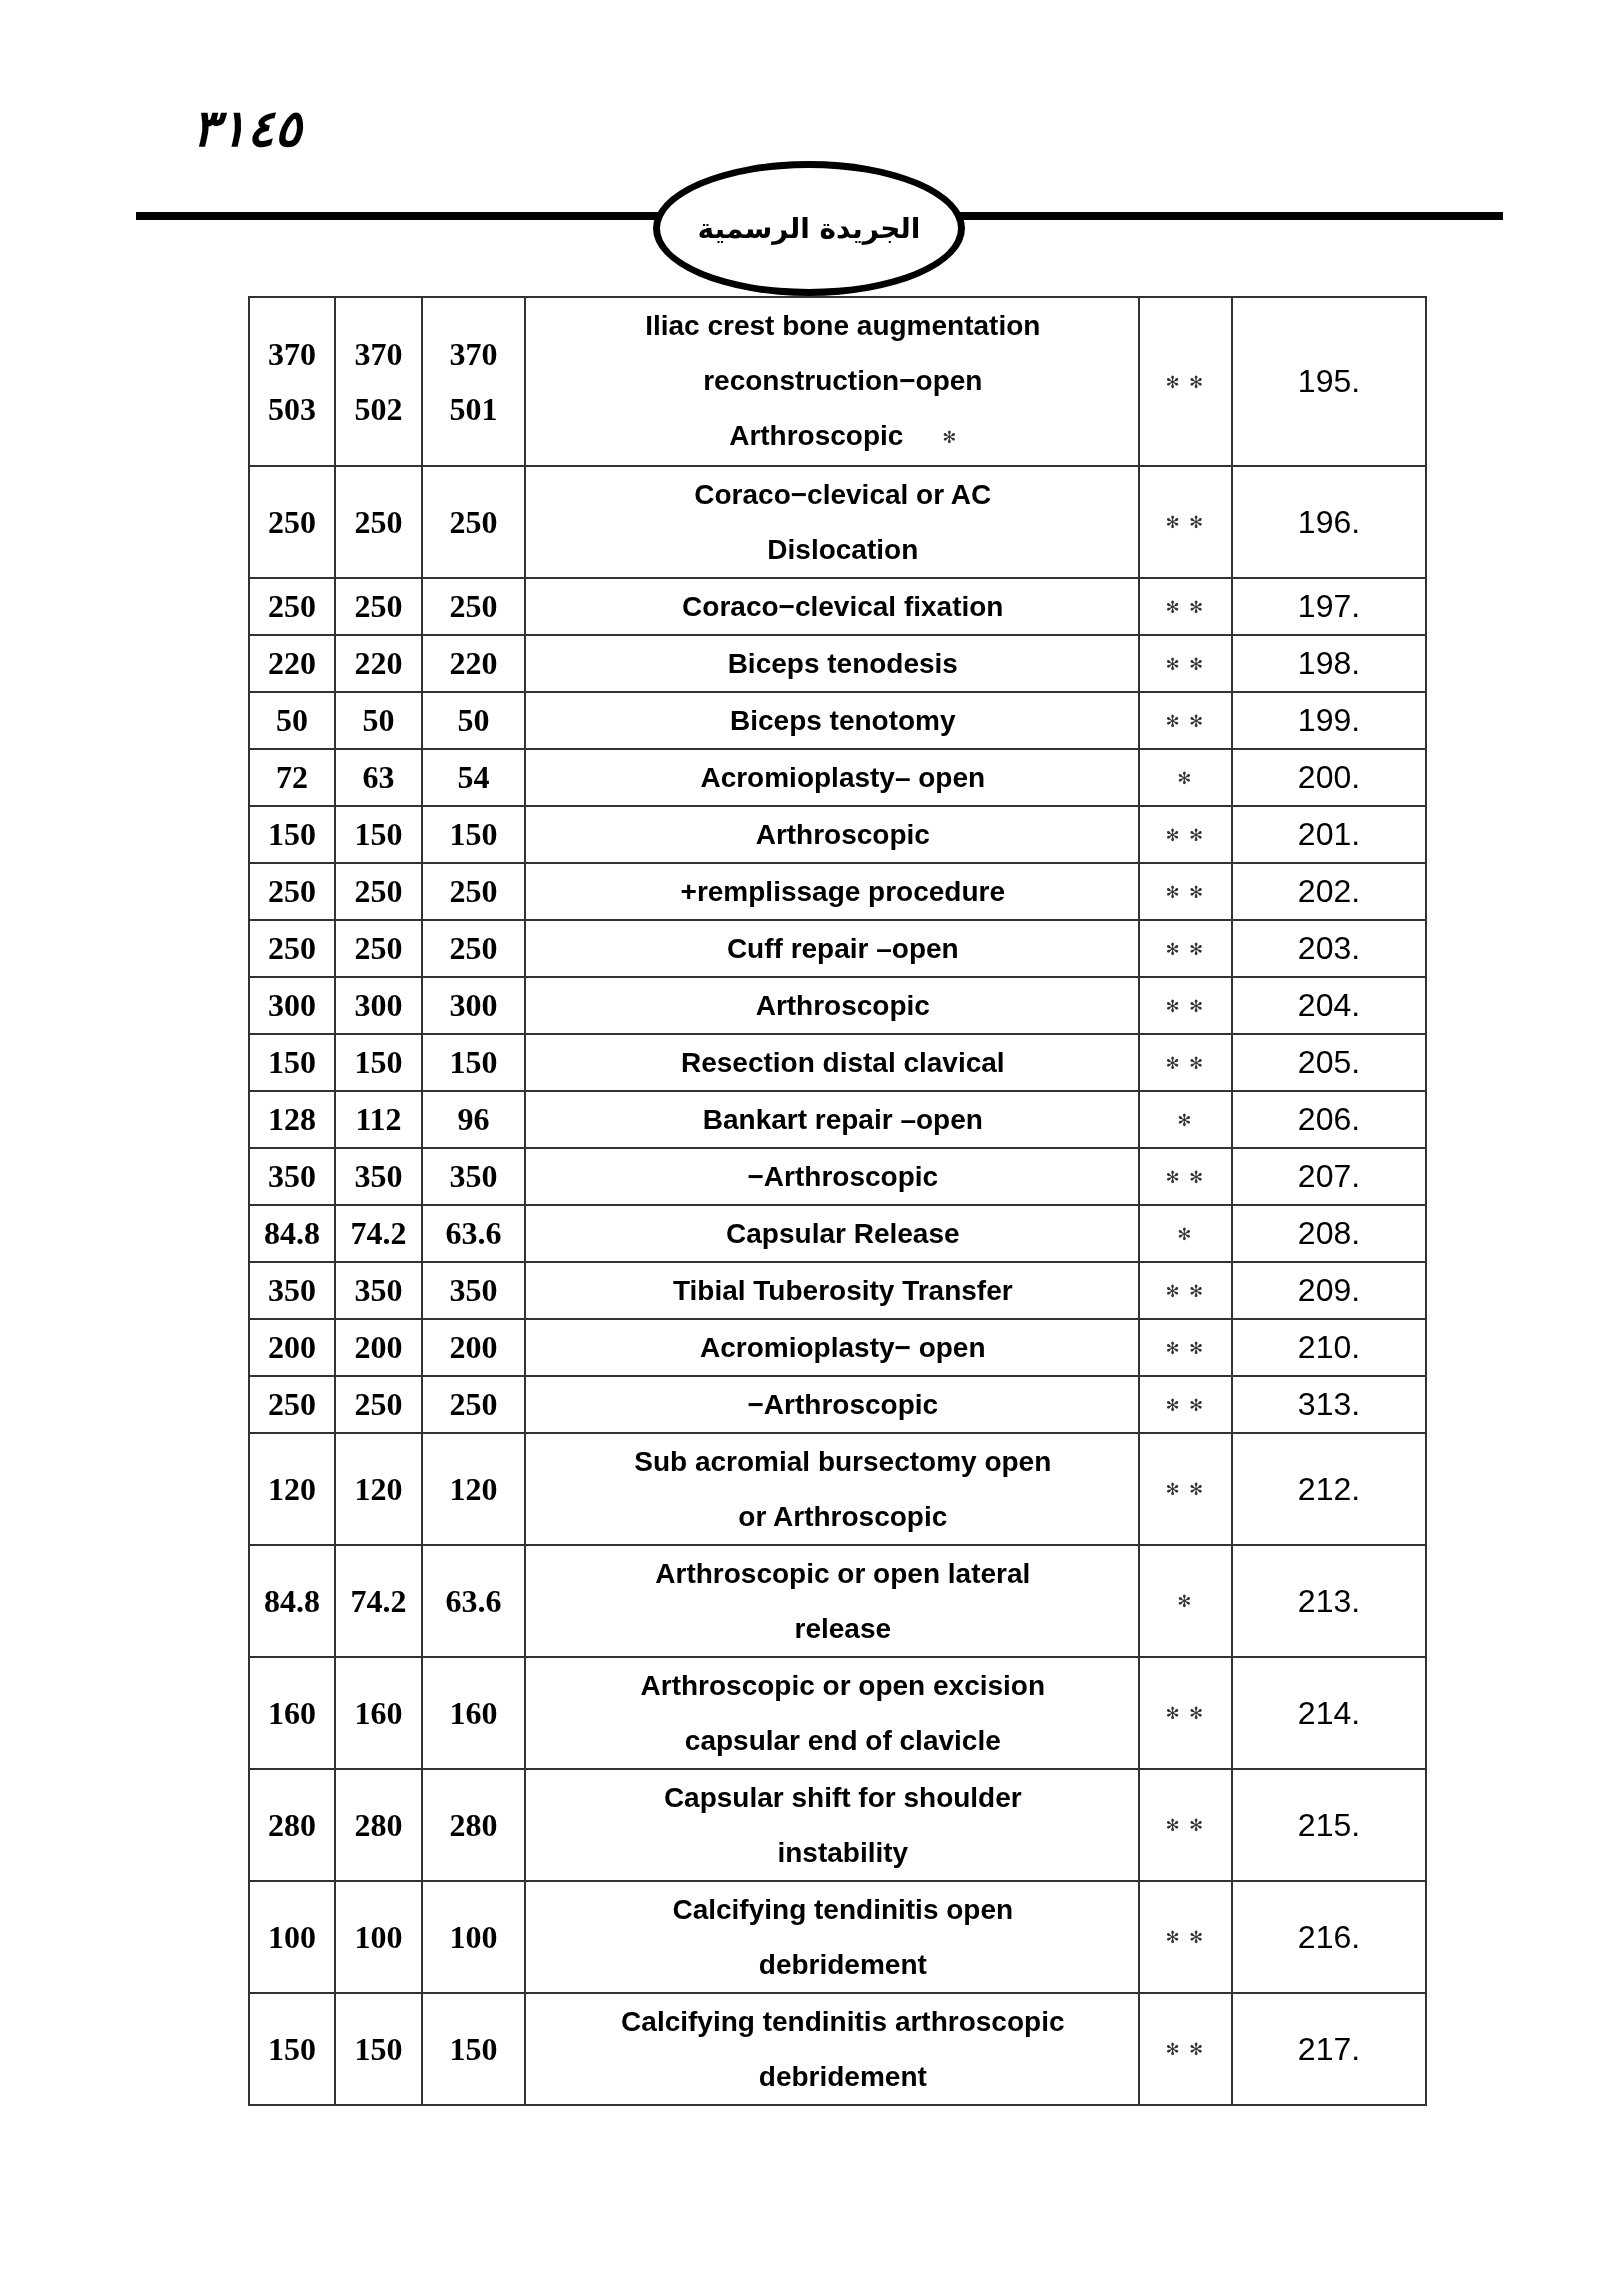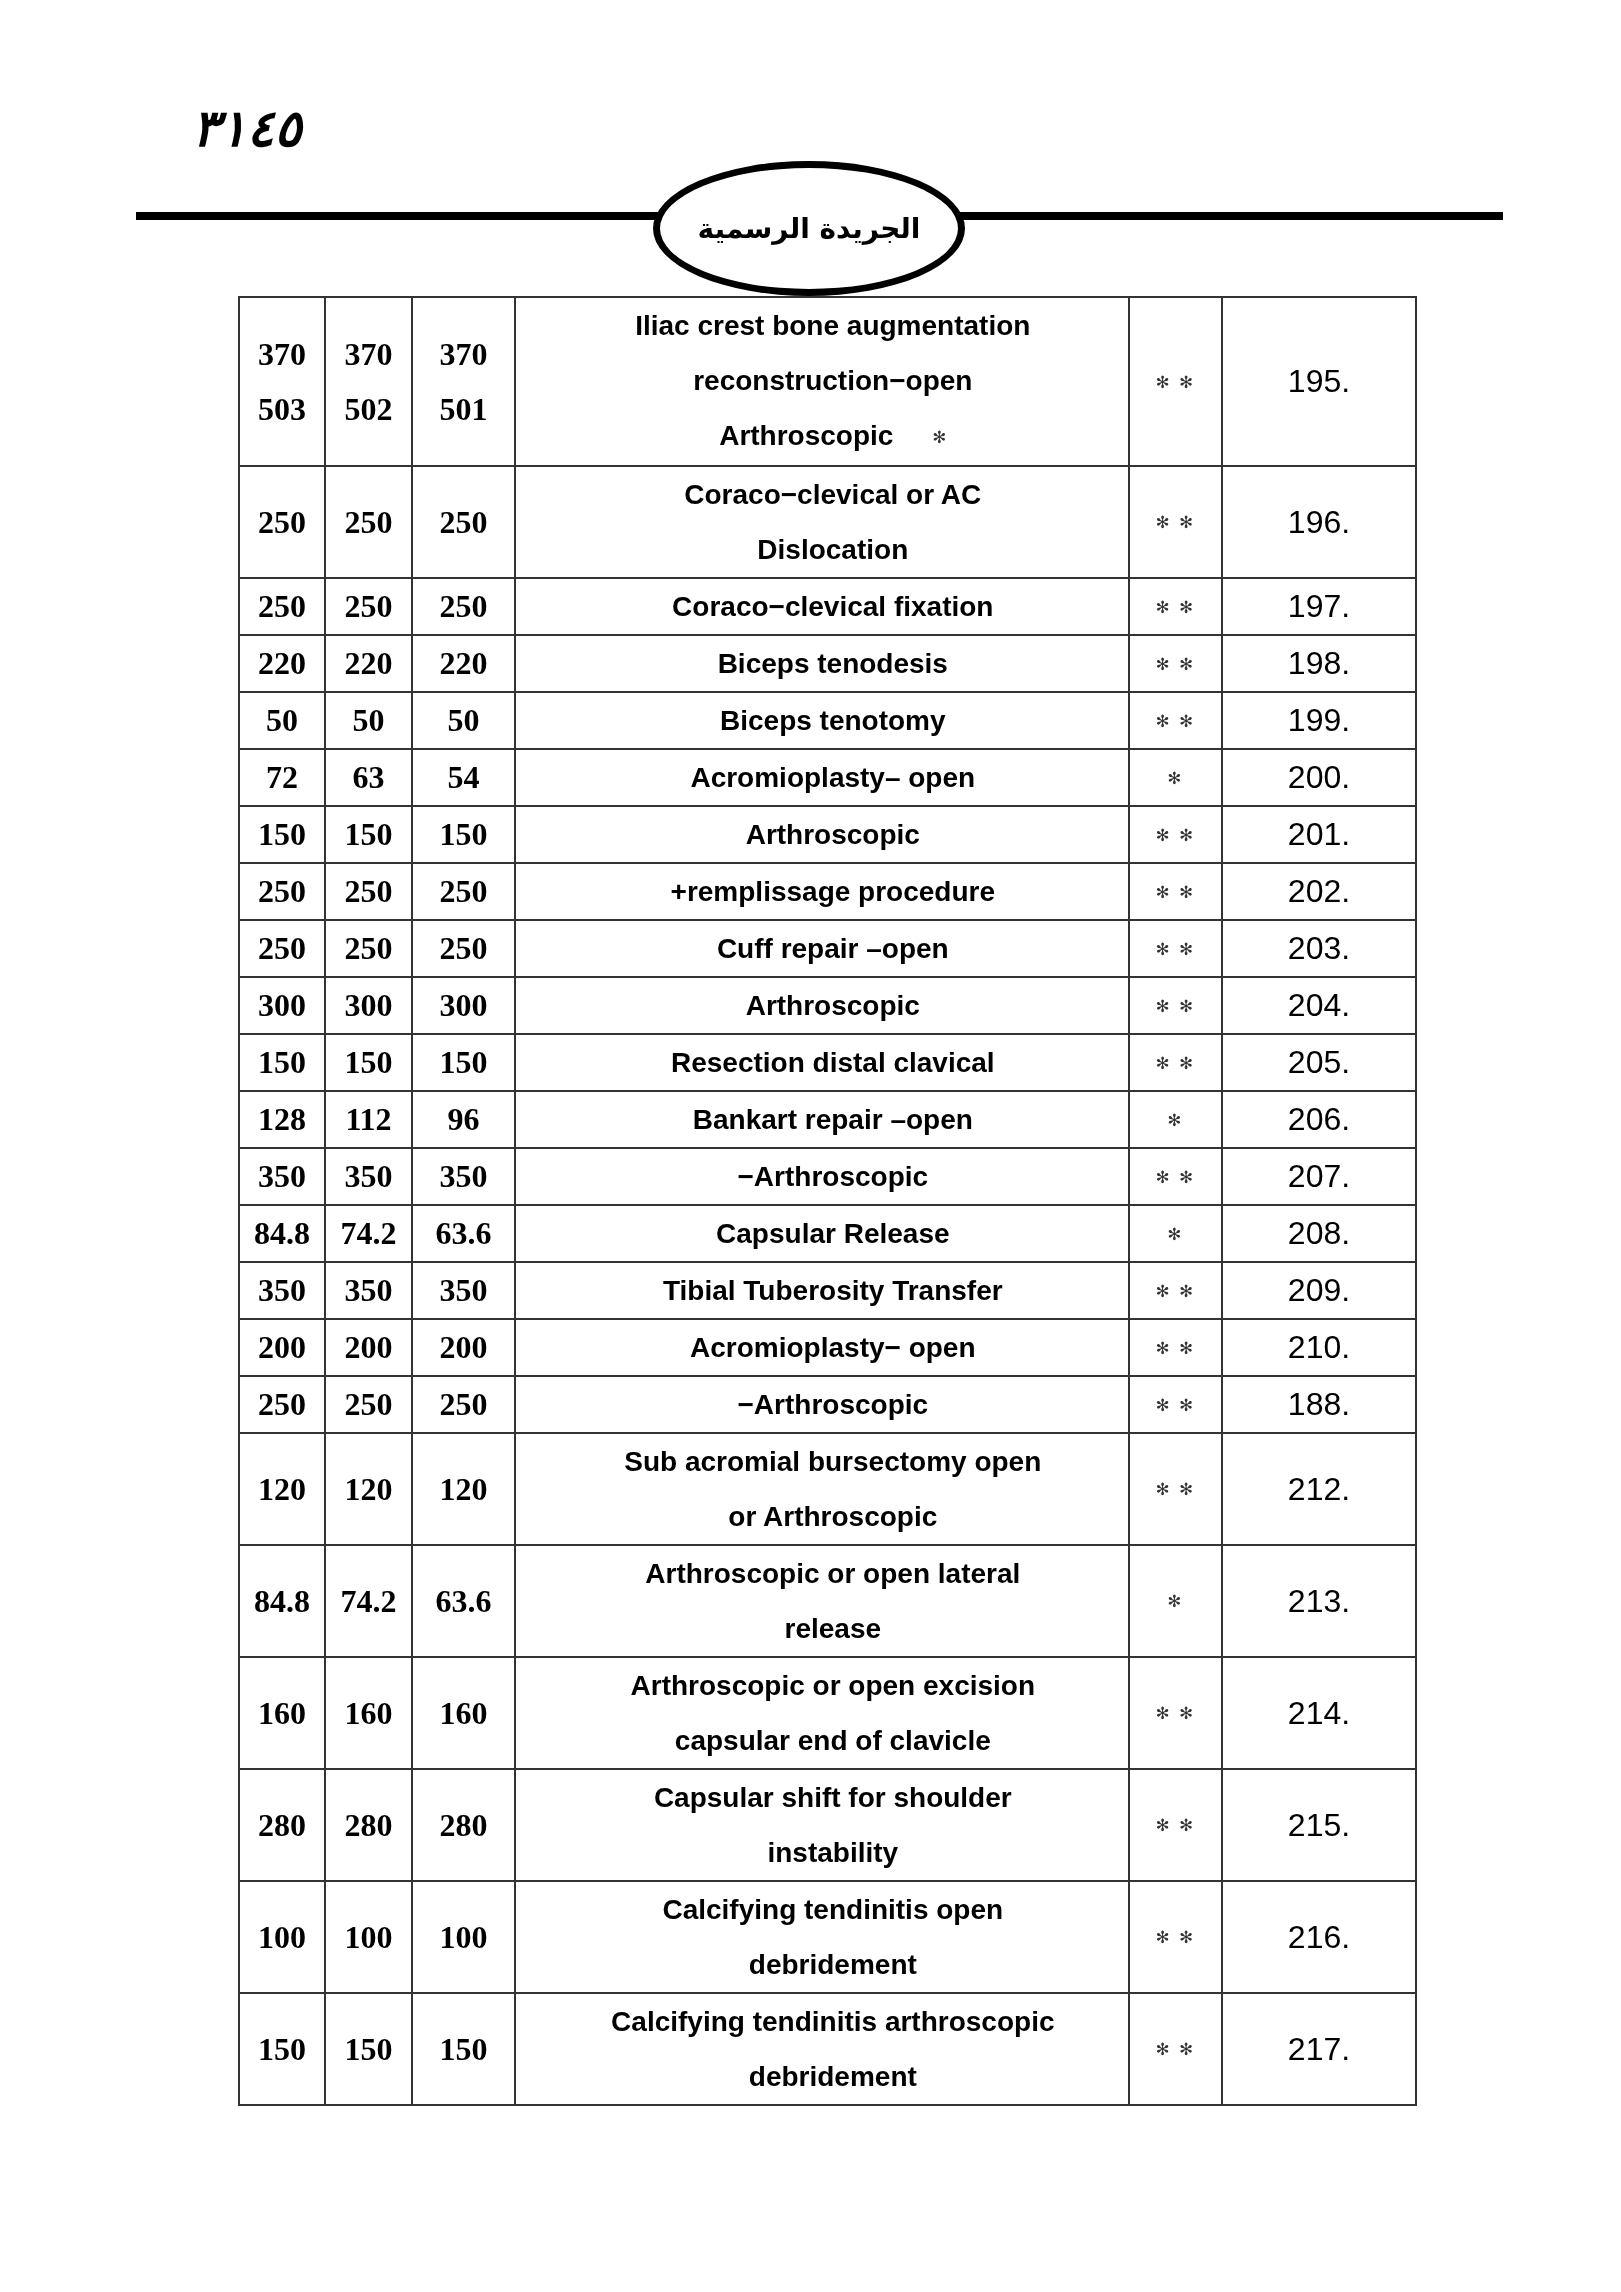--- a/index.html
+++ b/index.html
@@ -1,21 +1,21 @@
 <!DOCTYPE html>
 <html><head>
 <meta charset="utf-8">
 <style>
   html, body { margin: 0; padding: 0; background: #ffffff; }
   body { width: 1621px; height: 2293px; position: relative; overflow: hidden; font-family: "Liberation Serif", serif; color: #000; }
   .page-number { position: absolute; left: 192px; top: 94px; width: 157px; text-align: left; font-family: "DejaVu Sans", sans-serif; font-weight: bold; font-size: 51px; letter-spacing: 13.7px; line-height: 69px; direction: ltr; font-style: italic; }
   .header-rule { position: absolute; left: 136px; top: 212px; width: 1367px; height: 7.8px; background: #000; }
   .header-oval { position: absolute; left: 653px; top: 161px; width: 312px; height: 135px; box-sizing: border-box; border: 7.8px solid #000; border-radius: 50%; background: #fff; display: flex; align-items: center; justify-content: center; }
   .header-oval span { font-family: "DejaVu Sans", sans-serif; font-weight: bold; font-size: 28px; direction: rtl; }
-  table.fees { position: absolute; left: 238px; top: 296px; width: 1177px; border-collapse: collapse; table-layout: fixed; }
+  table.fees { position: absolute; left: 248px; top: 296px; width: 1177px; border-collapse: collapse; table-layout: fixed; }
   table.fees td { border: 2px solid #333; padding: 0; vertical-align: middle; }
   td.num { text-align: center; font-family: "Liberation Serif", serif; font-weight: bold; font-size: 32px; line-height: 55px; }
   td.desc { text-align: center; padding-left: 21.6px !important; font-family: "Liberation Sans", sans-serif; font-weight: bold; font-size: 28px; line-height: 55px; }
   td.mark { text-align: center; font-family: "DejaVu Sans", sans-serif; font-size: 16.7px; color: #333; letter-spacing: 2px; }
   td.idx { text-align: center; font-family: Liberation Sans, sans-serif; font-size: 32px; }
   tr.h1 td { height: 52px; }
   tr.h2 td { height: 106px; }
   tr.h3 td { height: 161px; }
   .desc-line { display: block; white-space: nowrap; }
   .inline-mark { font-family: "DejaVu Sans", sans-serif; font-weight: normal; font-size: 16.7px; color: #333; margin-left: 39px; vertical-align: middle; }
@@ -309,21 +309,21 @@
         <td class="num">
           <span class="num-line">250</span>
         </td>
         <td class="num">
           <span class="num-line">250</span>
         </td>
         <td class="desc">
           <span class="desc-line"><span>−Arthroscopic</span></span>
         </td>
         <td class="mark">✻ ✻</td>
-        <td class="idx">188.</td>
+        <td class="idx">313.</td>
       </tr>
       <tr class="h2">
         <td class="num">
           <span class="num-line">120</span>
         </td>
         <td class="num">
           <span class="num-line">120</span>
         </td>
         <td class="num">
           <span class="num-line">120</span>

